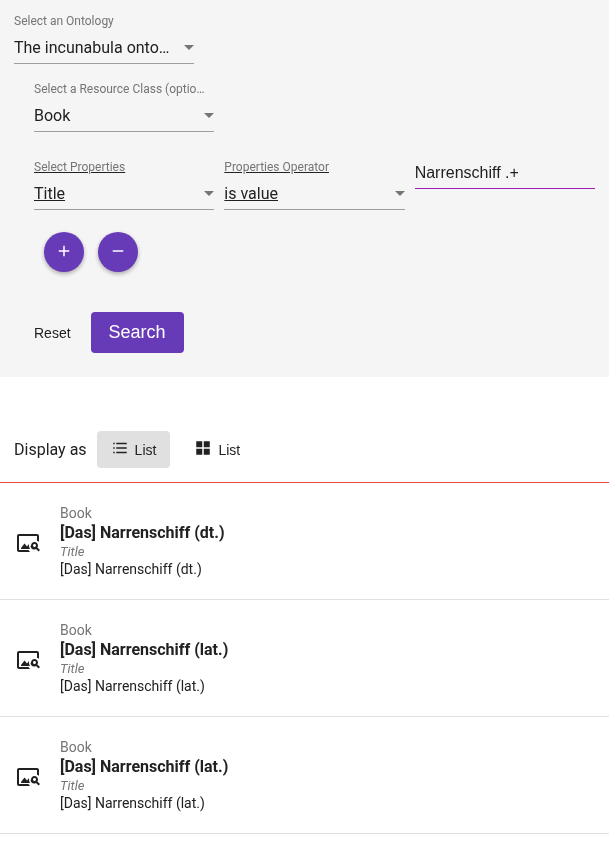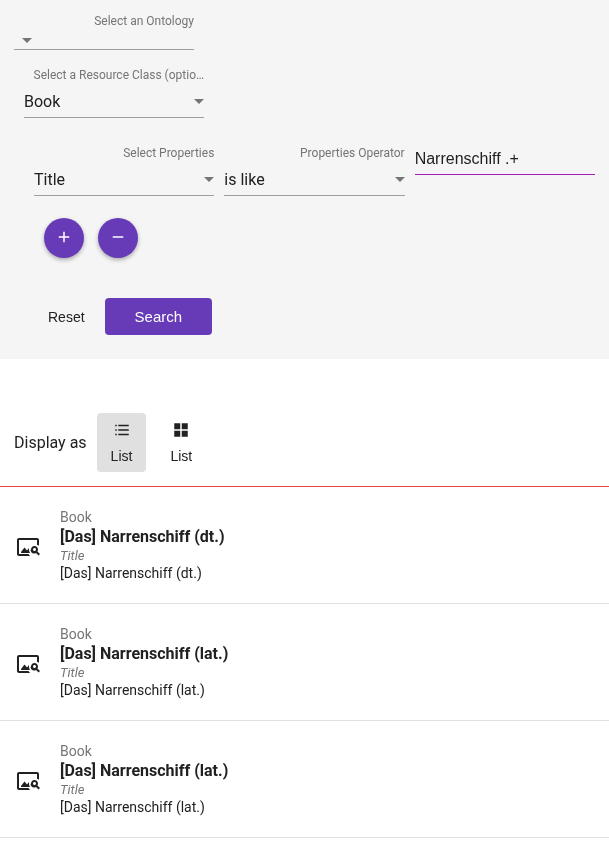--- a/index.html
+++ b/index.html
@@ -19,21 +19,20 @@
     display: inline-block;
   }
   .field-label {
     font-size: 12px;
     color: #757575;
     display: block;
     margin-bottom: 6px;
     white-space: nowrap;
     overflow: hidden;
     text-overflow: ellipsis;
-    text-align: right;
   }
   .select-wrap {
     position: relative;
     border-bottom: 1px solid #9e9e9e;
     display: flex;
     align-items: center;
     justify-content: space-between;
     padding: 4px 0 6px 0;
   }
   .select-value {
@@ -47,29 +46,29 @@
   .select-arrow {
     width: 0; height: 0;
     border-left: 5px solid transparent;
     border-right: 5px solid transparent;
     border-top: 5px solid #757575;
     margin-left: 8px;
     flex-shrink: 0;
   }
   .ontology-group { width: 180px; }
   .resource-group { width: 180px; }
-  .indent { margin-left: 10px; }
+  .indent { margin-left: 20px; }
 
   .criteria-row {
     display: flex;
     gap: 10px;
     margin-left: 20px;
     margin-top: 10px;
   }
-  .criteria-col { flex: 1; min-width: 0; }
+  .criteria-col { flex: 1; min-width: 0; text-decoration: underline; }
   .criteria-col .field-label { margin-bottom: 6px; }
   .text-input {
     border: none;
     border-bottom: 1px solid #a21caf;
     background: transparent;
     font-size: 16px;
     padding: 4px 0 6px 0;
     width: 100%;
     outline: none;
     color: #212121;
@@ -90,36 +89,36 @@
     display: flex; align-items: center; justify-content: center;
     cursor: pointer;
     box-shadow: 0 2px 4px rgba(0,0,0,0.3);
   }
   .fab svg { fill: #fff; }
 
   .action-row {
     display: flex;
     gap: 16px;
     align-items: center;
-    margin-left: 30px;
+    margin-left: 16px;
   }
   .btn-flat {
     border: none;
     background: transparent;
     font-size: 14px;
     color: #212121;
     cursor: pointer;
     padding: 8px 4px;
   }
   .btn-primary {
     border: none;
     background: #673ab7;
     color: #fff;
-    font-size: 15px;
-    padding: 10px 30px;
+    font-size: 18px;
+    padding: 10px 18px;
     border-radius: 4px;
     cursor: pointer;
   }
 
   .display-bar {
     display: flex;
     align-items: center;
     gap: 10px;
     padding: 14px 14px;
     border-bottom: 1px solid #ef4444;
@@ -131,21 +130,20 @@
     display: inline-flex;
     align-items: center;
     gap: 6px;
     border: none;
     background: transparent;
     font-size: 14px;
     cursor: pointer;
     padding: 8px 14px;
     border-radius: 4px;
     color: #212121;
-    flex-direction: column;
   }
   .toggle-btn.active {
     background: #e0e0e0;
   }
   .toggle-btn svg { fill: #212121; }
 
   .result-list { }
   .result-item {
     display: flex;
     align-items: flex-start;
@@ -181,20 +179,21 @@
   }
 </style>
 </head>
 <body>
 
 <div class="search-panel">
 
   <div class="field-group ontology-group">
     <span class="field-label">Select an Ontology</span>
     <div class="select-wrap">
+      <span class="select-value">The incunabula onto…</span>
       <span class="select-arrow"></span>
     </div>
   </div>
   <br>
 
   <div class="field-group resource-group indent">
     <span class="field-label">Select a Resource Class (optio…</span>
     <div class="select-wrap">
       <span class="select-value">Book</span>
       <span class="select-arrow"></span>
@@ -205,21 +204,21 @@
     <div class="criteria-col">
       <span class="field-label">Select Properties</span>
       <div class="select-wrap">
         <span class="select-value">Title</span>
         <span class="select-arrow"></span>
       </div>
     </div>
     <div class="criteria-col">
       <span class="field-label">Properties Operator</span>
       <div class="select-wrap">
-        <span class="select-value">is like</span>
+        <span class="select-value">is value</span>
         <span class="select-arrow"></span>
       </div>
     </div>
     <div class="criteria-col">
       <input class="text-input" type="text" value="Narrenschiff .+" style="">
     </div>
   </div>
 
   <div class="fab-row">
     <button class="fab">

